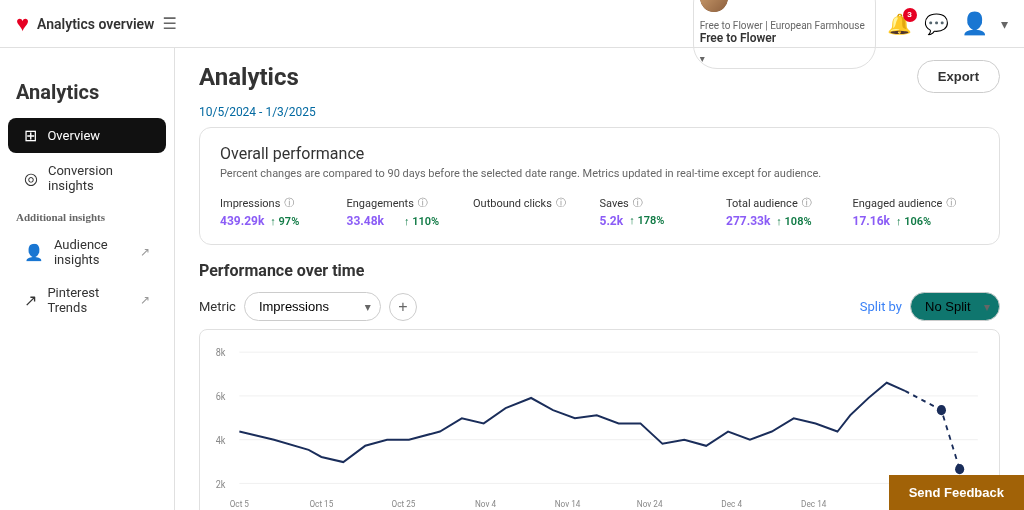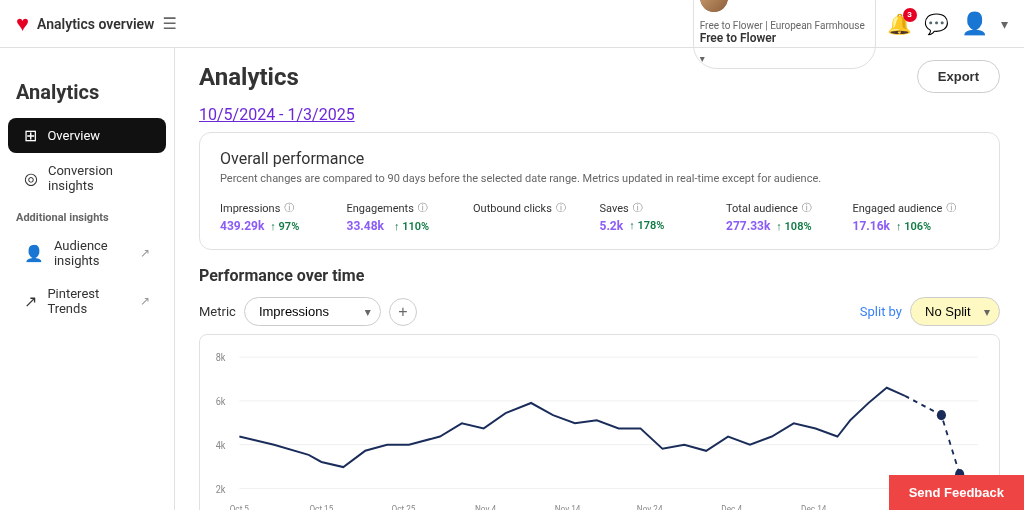--- a/index.html
+++ b/index.html
@@ -35,20 +35,21 @@
     .main-layout { display: flex; flex: 1; overflow: hidden; }
 
     
     .sidebar {
       width: 175px; border-right: 1px solid #e0e0e0; flex-shrink: 0;
       padding: 16px 0; overflow-y: auto;
     }
     .sidebar-section-label {
       font-size: 11px; font-weight: 700; color: #666; padding: 8px 16px 4px;
       text-transform: none;
+      font-family: Liberation Serif, serif;
     }
     .sidebar-item {
       display: flex; align-items: center; gap: 10px;
       padding: 8px 16px; cursor: pointer; border-radius: 8px; margin: 2px 8px;
       font-size: 13px; color: #333;
     }
     .sidebar-item.active { background: #111; color: #fff; }
     .sidebar-item .si-icon { font-size: 16px; }
     .sidebar-item .ext-icon { margin-left: auto; font-size: 12px; color: #999; }
     .sidebar-analytics-title {
@@ -66,21 +67,21 @@
     .analytics-title { font-size: 24px; font-weight: 700; }
     .export-btn {
       border: 1px solid #ccc; border-radius: 24px; padding: 8px 20px;
       font-size: 13px; font-weight: 600; cursor: pointer; background: #fff;
       color: #333;
     }
 
     
     .date-range {
       padding: 4px 24px 8px;
-      font-size: 16px; color: #6d28d9; text-decoration: underline; cursor: pointer;
+      font-size: 12px; color: #0369a1; cursor: pointer;
     }
 
     
     .perf-card {
       margin: 0 24px 16px; border: 1px solid #e0e0e0; border-radius: 12px;
       padding: 16px 20px;
     }
     .perf-card-title { font-size: 16px; font-weight: 400; margin-bottom: 4px; }
     .perf-card-subtitle { font-size: 11px; color: #666; margin-bottom: 16px; }
     .perf-metrics { display: flex; gap: 0; }
@@ -111,35 +112,35 @@
     }
     .add-metric-btn {
       width: 28px; height: 28px; border-radius: 50%; border: 1.5px solid #ccc;
       display: flex; align-items: center; justify-content: center;
       cursor: pointer; font-size: 16px; color: #666; background: #fff;
     }
     .pot-controls-right { display: flex; align-items: center; gap: 8px; }
     .split-label { font-size: 13px; color: #3b82f6; }
     .split-select {
       border: 1px solid #ccc; border-radius: 24px; padding: 6px 28px 6px 14px;
-      font-size: 13px; appearance: none; cursor: pointer; background: #fef9c3;
+      font-size: 13px; appearance: none; cursor: pointer; background: #0f766e;
     }
 
     
     .chart-container {
       border: 1px solid #e0e0e0; border-radius: 8px;
       padding: 12px 12px 8px; background: #fff;
       height: 195px; position: relative; overflow: hidden;
     }
     .chart-svg { width: 100%; height: 100%; }
 
     
     .send-feedback-btn {
       position: fixed; bottom: 0; right: 0;
-      background: #ef4444; color: #fff; border: none; border-radius: 0;
+      background: #a16207; color: #fff; border: none; border-radius: 0;
       padding: 10px 20px; font-size: 13px; font-weight: 600; cursor: pointer;
     }
   </style>
 </head>
 <body>
 
 <nav class="top-nav">
   <div class="top-nav-left">
     <span class="pinterest-logo">♥</span>
     <span class="top-nav-title">Analytics overview</span>
@@ -217,21 +218,21 @@
       <div style="display:flex;align-items:baseline;gap:6px;">
         <span class="metric-value">439.29k</span>
         <span class="metric-change">↑ 97%</span>
       </div>
     </div>
           <div class="perf-metric">
       <div class="metric-label">
         Engagements
         <span class="metric-info">ⓘ</span>
       </div>
-      <div style="display:flex;align-items:baseline;gap:10px;">
+      <div style="display:flex;align-items:baseline;gap:20px;">
         <span class="metric-value">33.48k</span>
         <span class="metric-change">↑ 110%</span>
       </div>
     </div>
           <div class="perf-metric">
       <div class="metric-label">
         Outbound clicks
         <span class="metric-info">ⓘ</span>
       </div>
     </div>

